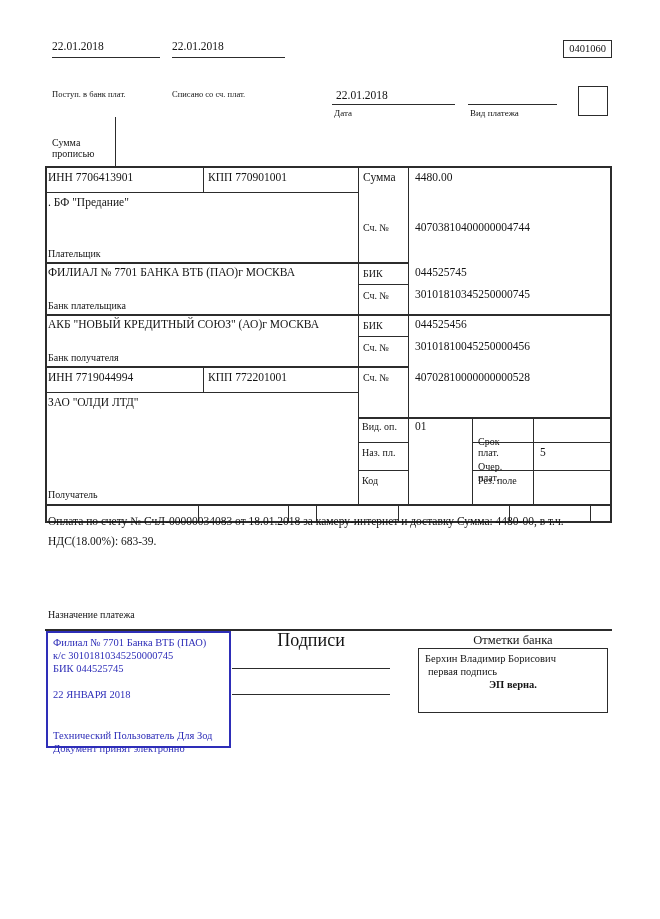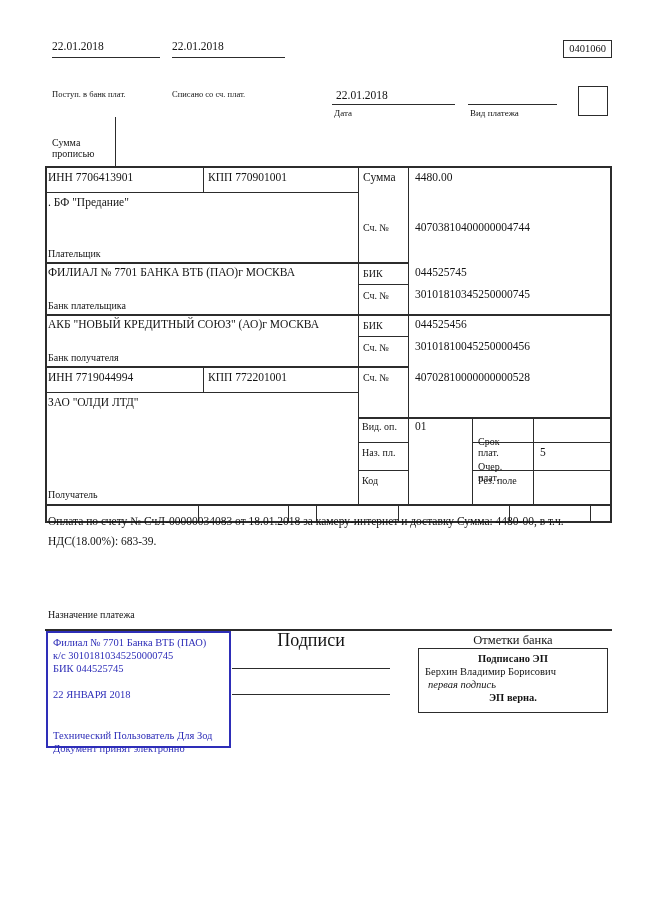--- a/index.html
+++ b/index.html
@@ -18,21 +18,21 @@
   .title{font-family:"Liberation Sans",sans-serif;font-weight:bold;font-size:13px;}
   .ctr{text-align:center;}
   .stamp{position:absolute;left:46px;top:631px;width:185px;height:117px;
          border:2px solid #3434bd;box-sizing:border-box;color:#2e2eb8;
          font-size:10.5px;line-height:13px;padding:3px 5px;}
   .stamp .gap{height:13px;}
   .esign{position:absolute;left:418px;top:648px;width:190px;height:65px;
          border:1.5px solid #2c2c2c;box-sizing:border-box;font-size:10.5px;
          line-height:13px;padding-top:3px;}
   .b{font-weight:bold;}
-  .i{font-style:italic;}
+  .i{}
 </style>
 </head>
 <body>
 
 <div id="page">
 
   <div class="t" style="left:52px;top:40px;">22.01.2018</div>
   <div class="hline" style="left:52px;top:57px;width:108px;"></div>
   <div class="t xs" style="left:52px;top:61px;">Поступ. в банк плат.</div>
 
@@ -139,19 +139,18 @@
     <div class="wrap">Технический Пользователь Для Зод</div>
     <div>Документ принят электронно</div>
   </div>
 
   <div class="t ctr" style="left:232px;top:634px;width:158px;font-size:18px;">Подписи</div>
   <div class="hline" style="left:232px;top:668px;width:158px;"></div>
   <div class="hline" style="left:232px;top:694px;width:158px;"></div>
 
   <div class="t ctr" style="left:418px;top:634px;width:190px;font-size:12.5px;">Отметки банка</div>
   <div class="esign">
-    <div class="ctr b">Подписано ЭП</div>
     <div style="padding-left:6px;">Берхин Владимир Борисович</div>
     <div class="i" style="padding-left:9px;">первая подпись</div>
     <div class="ctr b">ЭП верна.</div>
   </div>
 
 </div>
 
 </body></html>

